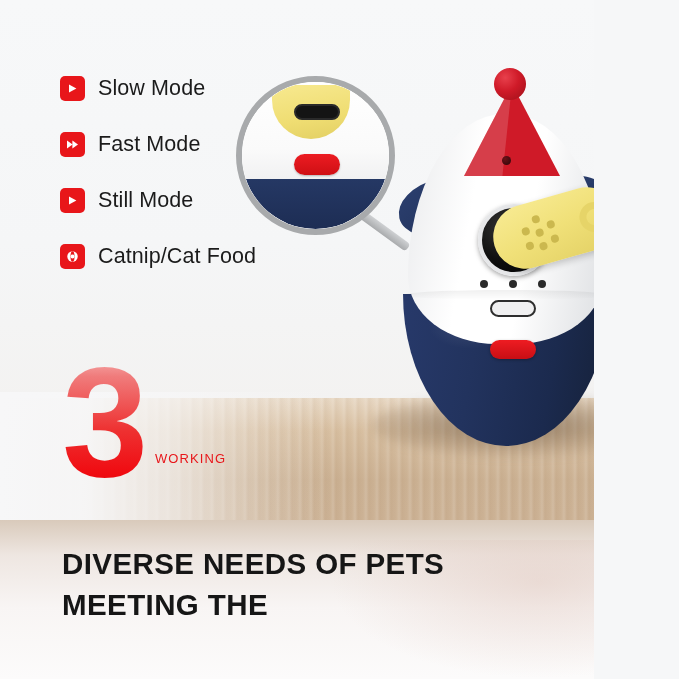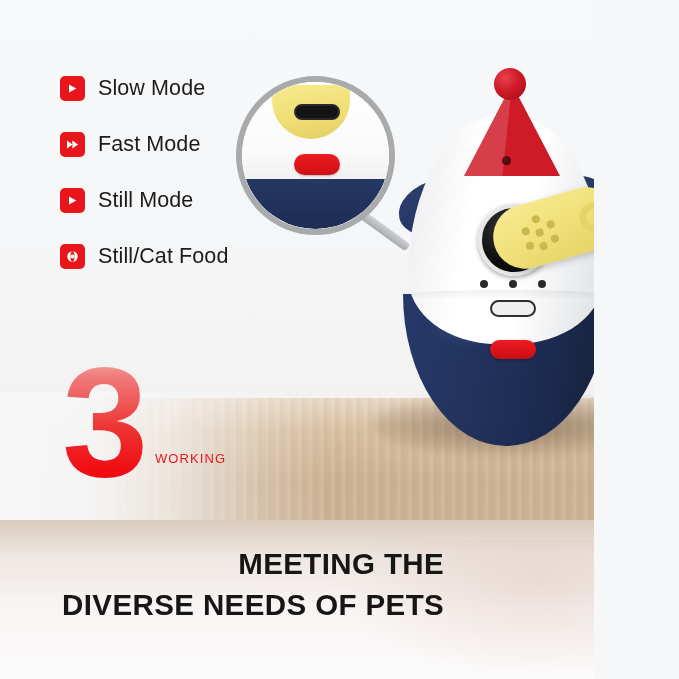--- a/index.html
+++ b/index.html
@@ -2,21 +2,21 @@
 <html><head>
 <meta charset="utf-8">
 <title>Pet Toy Feature Infographic</title>
 <style>
   html,body{margin:0;padding:0;}
   body{
     width:679px;height:679px;overflow:hidden;
     font-family:"Liberation Sans", sans-serif;
     background:#f6f7f8;
   }
-  #stage{position:relative;width:594px;height:679px;overflow:hidden;background:#f6f7f8;text-align:right;}
+  #stage{position:relative;width:594px;height:679px;overflow:hidden;background:#f6f7f8;}
 
   
   .bg-top{position:absolute;left:0;top:0;width:679px;height:405px;
     background:linear-gradient(180deg,#f7f8f9 0%,#f5f6f7 60%,#f3f2f1 100%);}
   .table-top{position:absolute;left:0;top:398px;width:679px;height:150px;
     background:
       repeating-linear-gradient(90deg,rgba(255,255,255,0.00) 0px,rgba(255,255,255,0.12) 3px,rgba(150,110,70,0.07) 6px,rgba(255,255,255,0.00) 11px),
       linear-gradient(180deg,#e8d8c4 0%,#d8c0a2 22%,#cbb193 55%,#cdb397 100%);
   }
   .table-fade-left{position:absolute;left:0;top:392px;width:330px;height:165px;
@@ -162,21 +162,21 @@
     </div>
 
     <div class="feature-row">
       <span class="badge">
         <svg width="13" height="13" viewBox="0 0 13 13">
           <circle cx="6.5" cy="6.5" r="5.2" fill="#ffffff"></circle>
           <ellipse cx="6.5" cy="6.5" rx="2.0" ry="5.2" fill="#e8161a"></ellipse>
           <circle cx="6.5" cy="6.5" r="1.9" fill="#ffffff"></circle>
         </svg>
       </span>
-      <span class="feature-label">Still/Cat Food</span>
+      <span class="feature-label">Catnip/Cat Food</span>
     </div>
 
   </div>
 
   <div class="mag-wrap">
     <div class="mag-stem"></div>
     <div class="mag-circle">
       <div class="mag-inner">
         <div class="mag-white"></div>
         <div class="mag-navy"></div>
@@ -224,17 +224,17 @@
       <div class="tag-loop"></div>
     </div>
   </div>
 
   <div class="three">3</div>
   <div class="working">
     <div>WORKING</div>
   </div>
 
   <div class="headline">
+    <div>DIVERSE NEEDS OF PETS</div>
     <div>MEETING THE</div>
-    <div>DIVERSE NEEDS OF PETS</div>
   </div>
 
 </div>
 
 </body></html>

